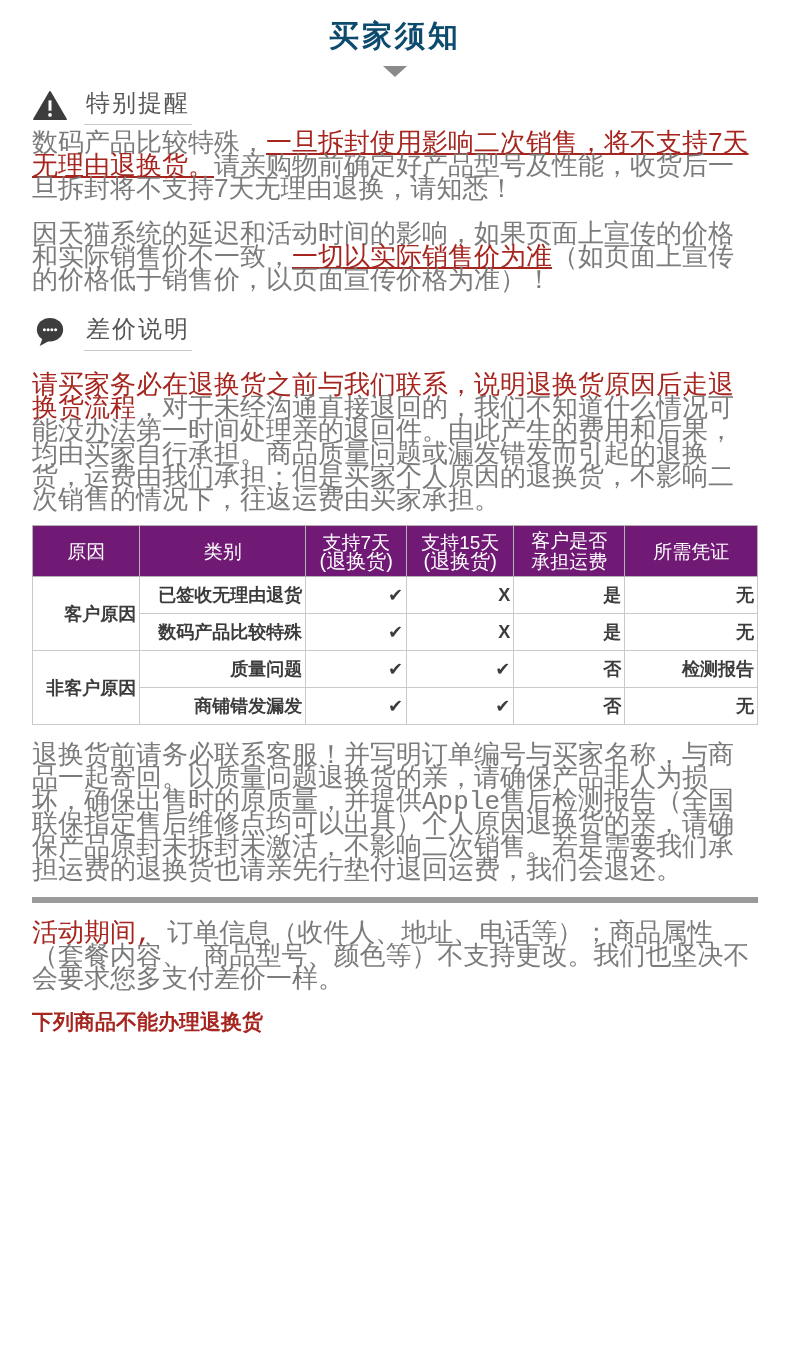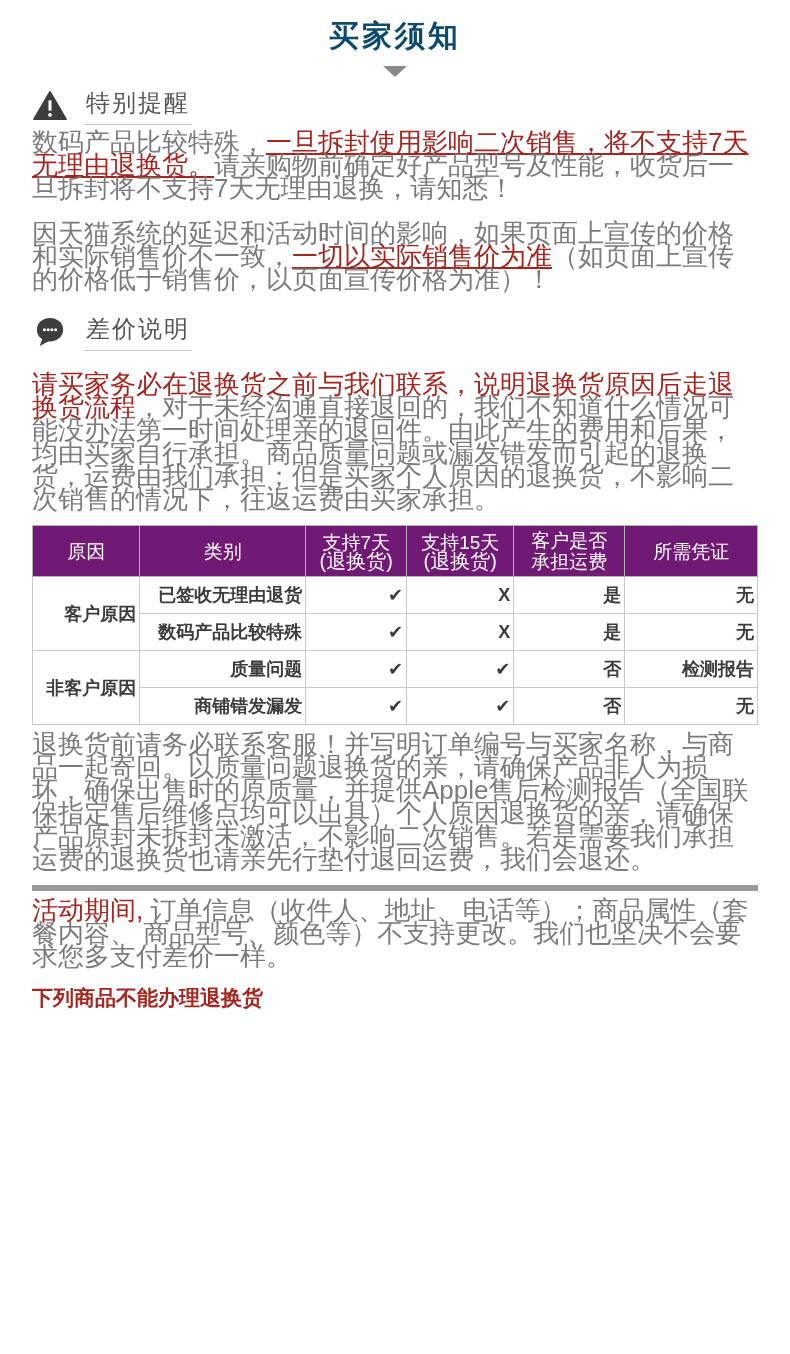--- a/index.html
+++ b/index.html
@@ -18,21 +18,21 @@
   .red{color:#a6251f;}
   table.policy{width:100%;border-collapse:collapse;margin-top:14px;table-layout:fixed;}
   table.policy th{background:#701a75;color:#ffffff;font-weight:normal;border:1px solid #b3b3b3;padding:4px 2px;line-height:21px;font-size:19px;}
   table.policy th .l{display:block;}
   table.policy th .sub{display:block;font-size:20px;line-height:17px;}
   table.policy td{border:1px solid #c9c9c9;text-align:right;color:#3c3c3c;font-size:18px;font-weight:bold;padding:6px 3px;line-height:24px;}
   td.reason{font-size:21px;}
   td.mark{font-size:24px;color:#111;}
   td.xmark{font-size:19px;font-weight:bold;}
   .divider{height:6px;background:#9a9a9a;margin-top:14px;}
-  .note{margin-top:8px;}
+  .note{margin-top:20px;font-family:Liberation Mono, monospace;}
   .nr-head{margin:16px 0 0;font-size:21px;font-weight:bold;color:#a6251f;}
 </style>
 </head>
 <body>
 
 <div class="page">
 
   <h1 class="title">买家须知</h1>
   <div class="caret"></div>
 

